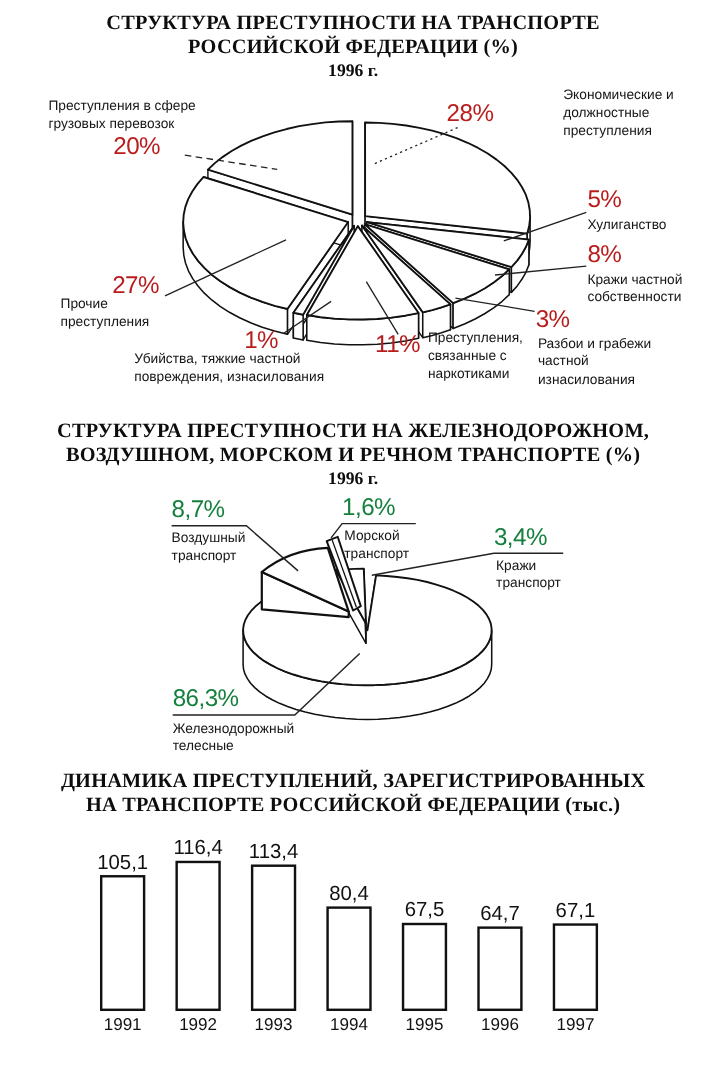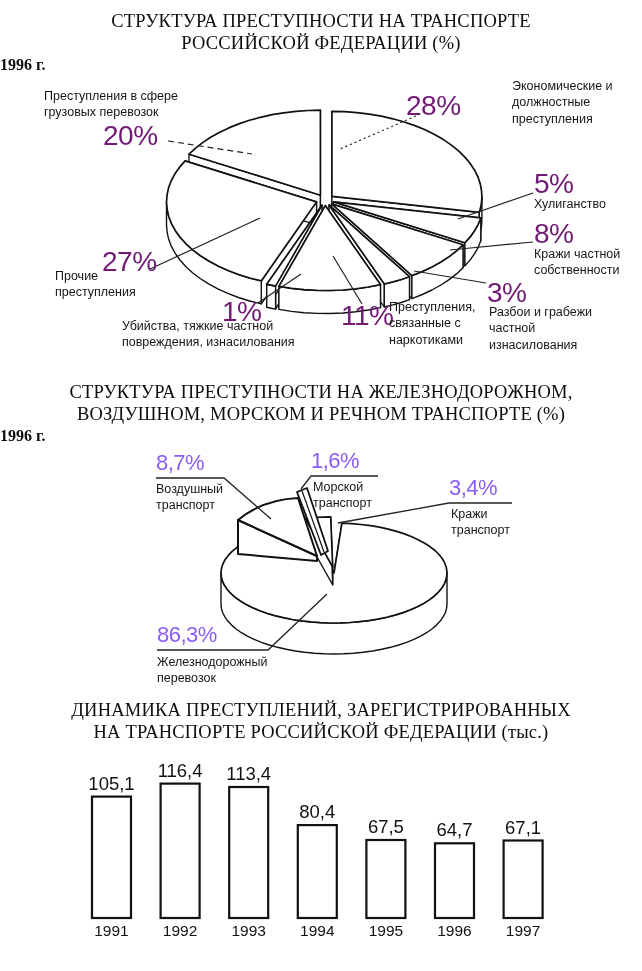--- a/index.html
+++ b/index.html
@@ -1,25 +1,25 @@
 <!DOCTYPE html>
 <html><head>
 <meta charset="utf-8">
 <style>
   html,body{margin:0;padding:0;background:#fff;}
   body{width:642px;height:971px;position:relative;overflow:hidden;
        font-family:"Liberation Sans",sans-serif;color:#111;}
   .ttl{position:absolute;left:0;width:642px;text-align:center;
-       font-family:"Liberation Serif",serif;font-weight:normal;font-size:18.5px;
+       font-family:"Liberation Serif",serif;font-weight:bold;font-size:18.5px;
        line-height:22px;color:#0d0d0d;letter-spacing:.2px;}
-  .yr{position:absolute;left:0;width:642px;text-align:left;
+  .yr{position:absolute;left:0;width:642px;text-align:center;
       font-family:"Liberation Serif",serif;font-weight:bold;font-size:16px;color:#0d0d0d;}
   .cap{position:absolute;font-size:12.5px;line-height:1.3;color:#161616;}
-  .pct{position:absolute;font-size:28px;color:#701a75;letter-spacing:-.5px;}
-  .pct2{position:absolute;font-size:22px;color:#8b5cf6;letter-spacing:-.5px;}
+  .pct{position:absolute;font-size:22px;color:#b91c1c;letter-spacing:-.5px;}
+  .pct2{position:absolute;font-size:22px;color:#15803d;letter-spacing:-.5px;}
   svg{position:absolute;top:0;left:0;}
 </style>
 </head>
 <body>
 
 <div class="ttl" style="top:10px">СТРУКТУРА ПРЕСТУПНОСТИ НА ТРАНСПОРТЕ</div>
 <div class="ttl" style="top:32px">РОССИЙСКОЙ ФЕДЕРАЦИИ (%)</div>
 <div class="yr" style="top:56px">1996 г.</div>
 
 <div class="ttl" style="top:381px">СТРУКТУРА ПРЕСТУПНОСТИ НА ЖЕЛЕЗНОДОРОЖНОМ,</div>
@@ -174,13 +174,13 @@
 <div class="pct2" style="left:156px;top:450px">8,7%</div>
 <div class="cap" style="left:156px;top:481px;width:95px">Воздушный транспорт</div>
 
 <div class="pct2" style="left:311px;top:448px">1,6%</div>
 <div class="cap" style="left:313px;top:479px;width:85px">Морской транспорт</div>
 
 <div class="pct2" style="left:449px;top:475px">3,4%</div>
 <div class="cap" style="left:451px;top:506px;width:85px">Кражи транспорт</div>
 
 <div class="pct2" style="left:157px;top:622px">86,3%</div>
-<div class="cap" style="left:157px;top:654px;width:160px">Железнодорожный перевозок</div>
+<div class="cap" style="left:157px;top:654px;width:160px">Железнодорожный телесные</div>
 
 </body></html>

